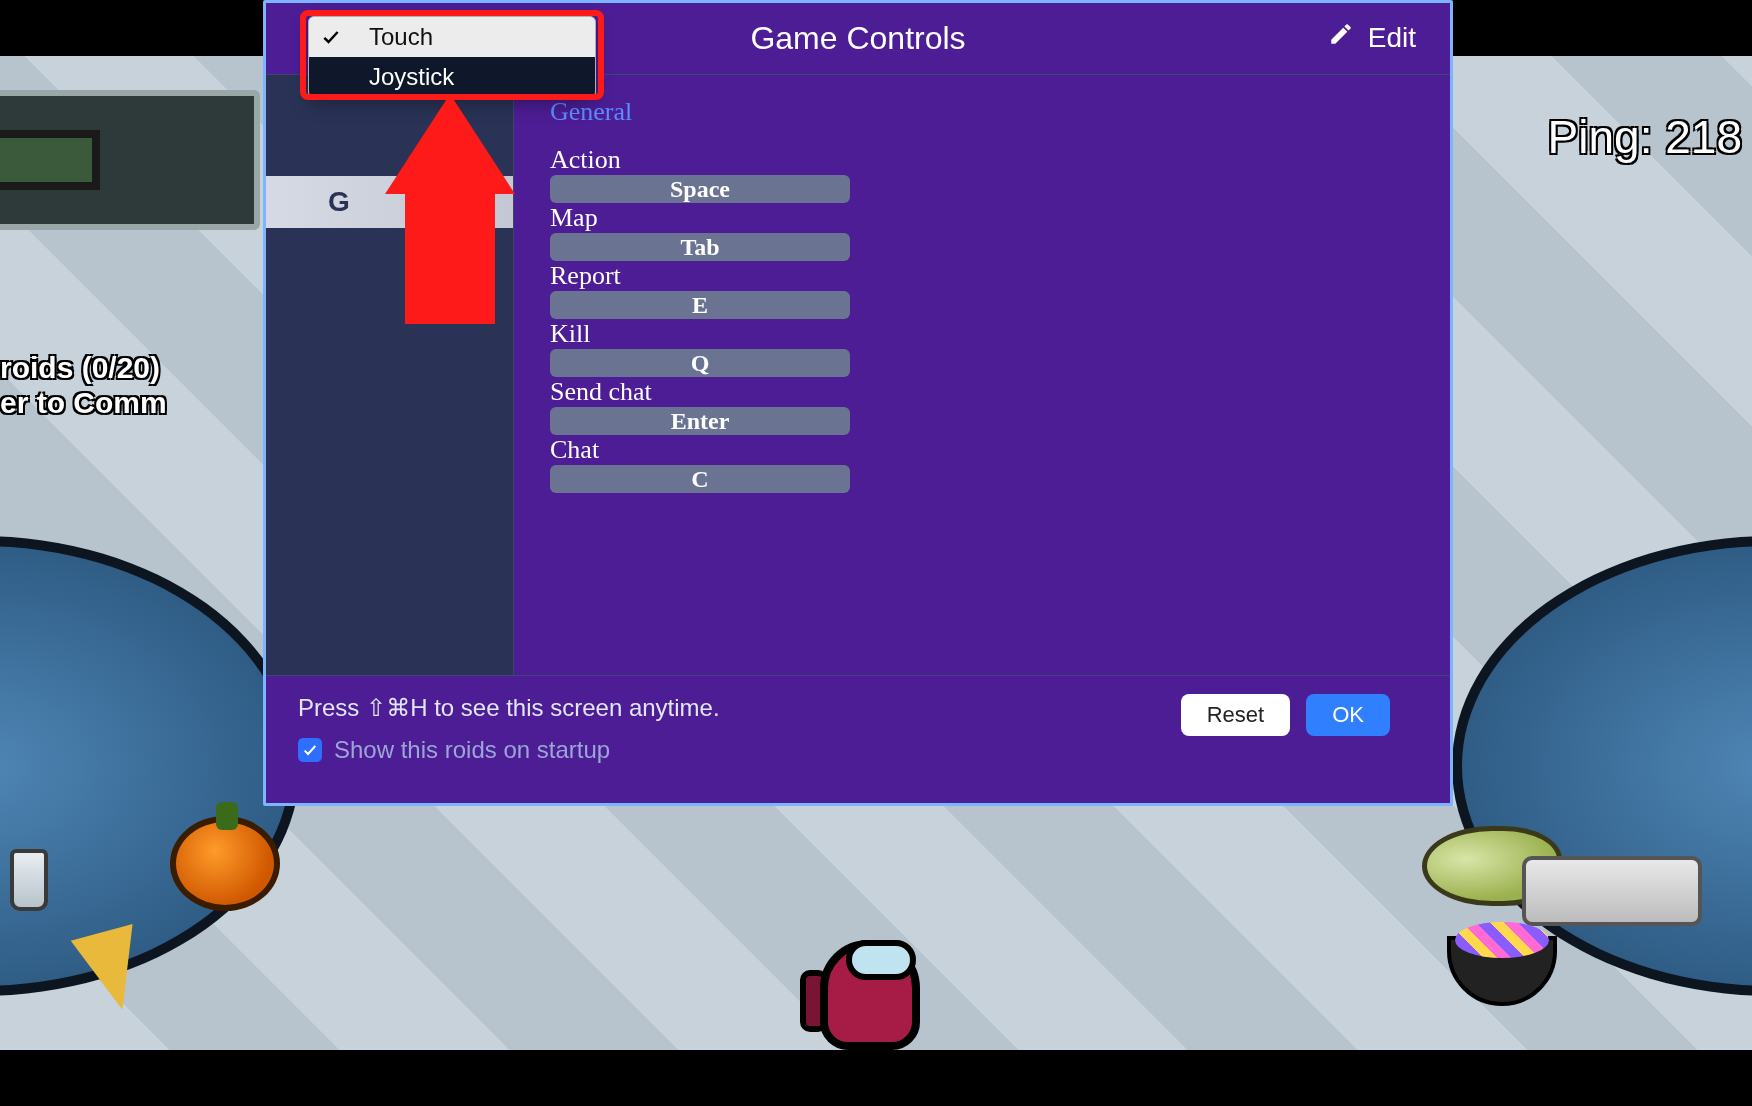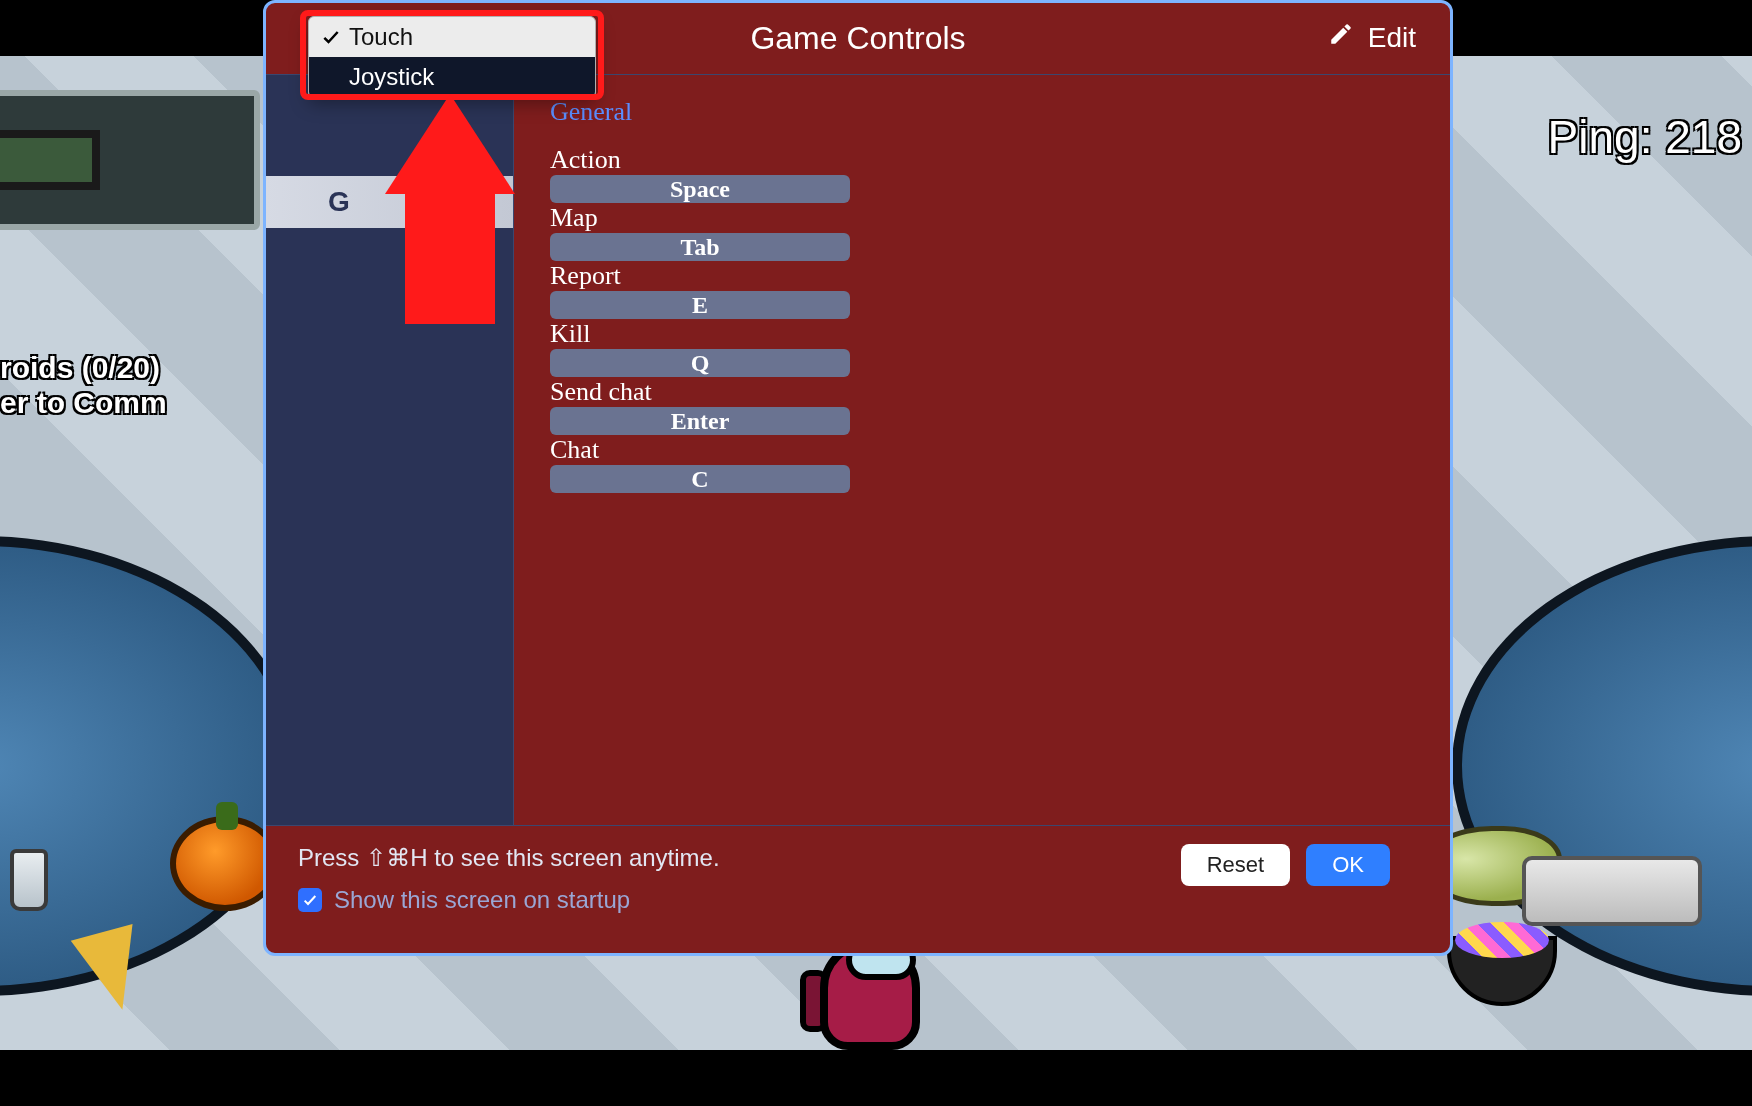--- a/index.html
+++ b/index.html
@@ -77,22 +77,22 @@
   }
   .crewmate {
     position:absolute; left:810px; bottom:56px; width:120px; height:130px;
   }
   .crewmate .body { position:absolute; bottom:0; left:10px; width:100px; height:110px; background:#a61c47; border:8px solid #000; border-radius:48px 48px 28px 28px; }
   .crewmate .visor { position:absolute; top:20px; left:36px; width:70px; height:40px; background:#bfe4ef; border:6px solid #000; border-radius:20px; }
   .crewmate .pack { position:absolute; bottom:18px; left:-10px; width:28px; height:62px; background:#7a1434; border:6px solid #000; border-radius:10px; }
 
   
   .dialog {
-    position:absolute; left:263px; top:0; width:1190px; height:956px;
-    background:#7f1d1d; border:3px solid #7db4ff; border-radius:12px;
+    position:absolute; left:263px; top:0; width:1190px; height:806px;
+    background:#4c1d95; border:3px solid #7db4ff; border-radius:2px;
     display:flex; flex-direction:column;
   }
   .dlg-header {
     height:72px; display:flex; align-items:center; justify-content:center; position:relative;
     border-bottom:1px solid #3b476f;
   }
   .dlg-title { color:#fff; font-size:32px; font-weight:500; }
   .edit-btn { position:absolute; right:34px; top:18px; display:flex; align-items:center; gap:14px; color:#fff; font-size:28px; cursor:pointer; }
   .edit-btn svg { width:26px; height:26px; fill:#fff; }
 
@@ -130,21 +130,21 @@
   
   .dropdown {
     position:absolute; left:308px; top:16px; width:288px;
     background:#ececec; border:1px solid #b0b0b0; border-radius:6px; overflow:hidden;
     box-shadow: 0 6px 18px rgba(0,0,0,.35);
   }
   .dropdown-redframe {
     position:absolute; left:300px; top:10px; width:304px; height:90px;
     border:6px solid #ff1a1a; border-radius:8px; pointer-events:none;
   }
-  .dd-item { height:40px; display:flex; align-items:center; padding-left:40px; position:relative; font-size:24px; color:#111; }
+  .dd-item { height:40px; display:flex; align-items:center; padding-left:60px; position:relative; font-size:24px; color:#111; }
   .dd-item.sel { background:#0f172a; color:#fff; }
   .dd-check { position:absolute; left:12px; top:8px; width:20px; height:20px; }
   .dd-check svg { width:20px; height:20px; stroke:#000; stroke-width:3; fill:none; }
 
   
   .red-arrow { position:absolute; left:390px; top:94px; width:120px; height:225px; pointer-events:none; }
   .red-arrow .head {
     width:0; height:0; border-left:65px solid transparent; border-right:65px solid transparent;
     border-bottom:100px solid #ff1a1a; margin-left:-5px;
   }
@@ -233,21 +233,21 @@
 
   <div class="dlg-footer">
     <div class="footer-left">
       <div class="footer-hint">Press ⇧⌘H to see this screen anytime.</div>
       <div class="footer-check">
         <span class="chk">
           <svg viewBox="0 0 24 24">
               <polyline points="4 13 9 18 20 6"></polyline>
             </svg>
         </span>
-        <span>Show this screen on startup</span>
+        <span>Show this roids on startup</span>
       </div>
     </div>
     <div class="footer-right">
       <div class="btn btn-reset">Reset</div>
       <div class="btn btn-ok">OK</div>
     </div>
   </div>
 </div>
 
 <div class="dropdown">

